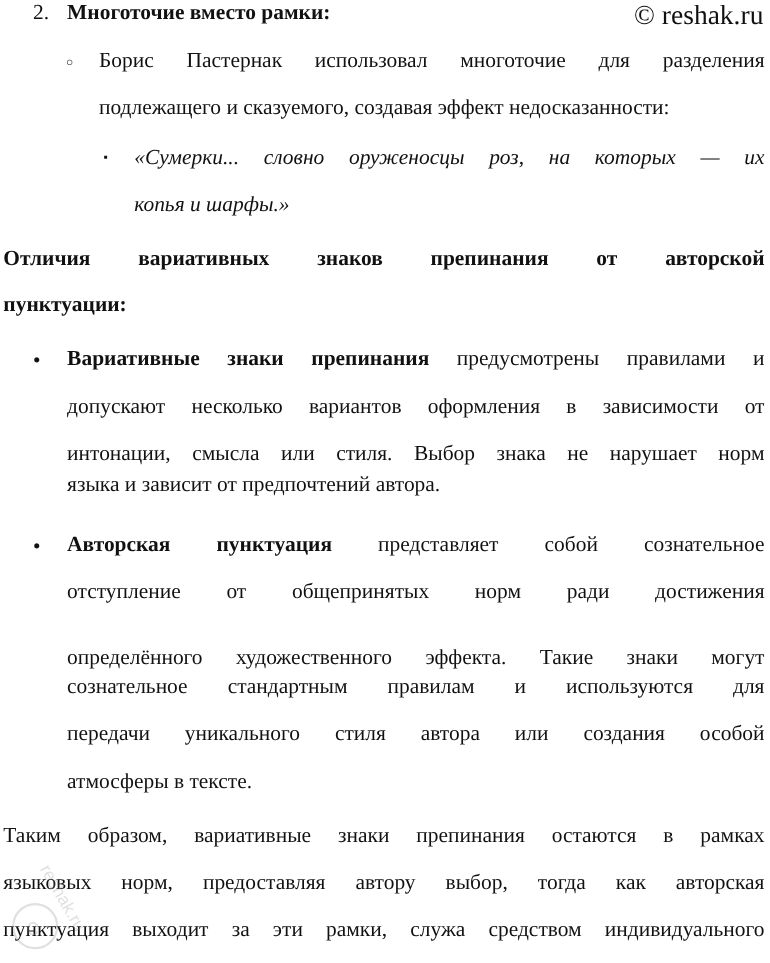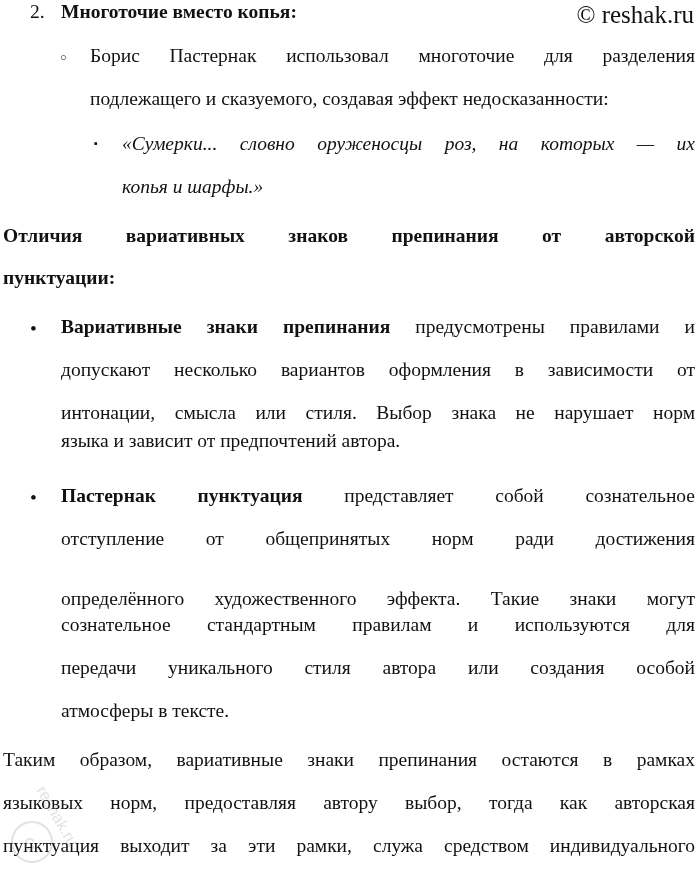--- a/index.html
+++ b/index.html
@@ -16,21 +16,21 @@
     position:absolute; left:6px; top:770px; width:70px; height:100px;
     opacity:0.25; pointer-events:none;
   }
 </style>
 </head>
 <body>
 
 <div class="watermark">© reshak.ru</div>
 
 <div class="line" style="left:30px; top:1px;">2.</div>
-<div class="line" style="left:61px; top:1px; font-weight:bold;">Многоточие вместо копья:</div>
+<div class="line" style="left:61px; top:1px; font-weight:bold;">Многоточие вместо рамки:</div>
 
 <div class="marker" style="left:60px; top:51px; font-size:11px;">○</div>
 <div class="line just" style="left:90px; top:45px; width:605px;">Борис Пастернак использовал многоточие для разделения</div>
 <div class="line" style="left:90px; top:88px;">подлежащего и сказуемого, создавая эффект недосказанности:</div>
 
 <div class="marker" style="left:94px; top:137px; font-size:11px;">▪</div>
 <div class="line just" style="left:122px; top:133px; width:573px; font-style:italic;">«Сумерки... словно оруженосцы роз, на которых — их</div>
 <div class="line" style="left:122px; top:176px; font-style:italic;">копья и шарфы.»</div>
 
 <div class="line just" style="left:3px; top:225px; width:692px; font-weight:bold;">Отличия вариативных знаков препинания от авторской</div>
@@ -39,21 +39,21 @@
 <div class="marker" style="left:30px; top:318px;">•</div>
 <div class="line just" style="left:61px; top:316px; width:634px;">
   <b>Вариативные знаки препинания</b><span> предусмотрены правилами и</span>
 </div>
 <div class="line just" style="left:61px; top:359px; width:634px;">допускают несколько вариантов оформления в зависимости от</div>
 <div class="line just" style="left:61px; top:402px; width:634px;">интонации, смысла или стиля. Выбор знака не нарушает норм</div>
 <div class="line" style="left:61px; top:430px;">языка и зависит от предпочтений автора.</div>
 
 <div class="marker" style="left:30px; top:487px;">•</div>
 <div class="line just" style="left:61px; top:485px; width:634px;">
-  <b>Пастернак пунктуация</b><span> представляет собой сознательное</span>
+  <b>Авторская пунктуация</b><span> представляет собой сознательное</span>
 </div>
 <div class="line just" style="left:61px; top:528px; width:634px;">отступление от общепринятых норм ради достижения</div>
 <div class="line just" style="left:61px; top:588px; width:634px;font-family:Liberation Serif, serif;">определённого художественного эффекта. Такие знаки могут</div>
 <div class="line just" style="left:61px; top:614px; width:634px;">сознательное стандартным правилам и используются для</div>
 <div class="line just" style="left:61px; top:657px; width:634px;">передачи уникального стиля автора или создания особой</div>
 <div class="line" style="left:61px; top:700px;">атмосферы в тексте.</div>
 
 <div class="line just" style="left:3px; top:749px; width:692px;font-family:Liberation Serif, serif;">Таким образом, вариативные знаки препинания остаются в рамках</div>
 <div class="line just" style="left:3px; top:792px; width:692px;">языковых норм, предоставляя автору выбор, тогда как авторская</div>
 <div class="line just" style="left:3px; top:835px; width:692px;">пунктуация выходит за эти рамки, служа средством индивидуального</div>

